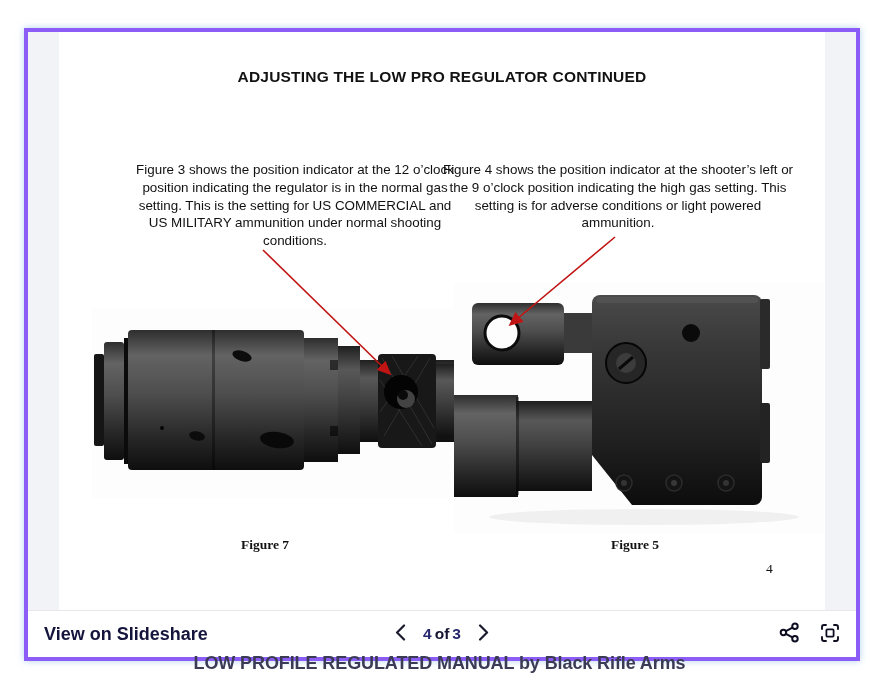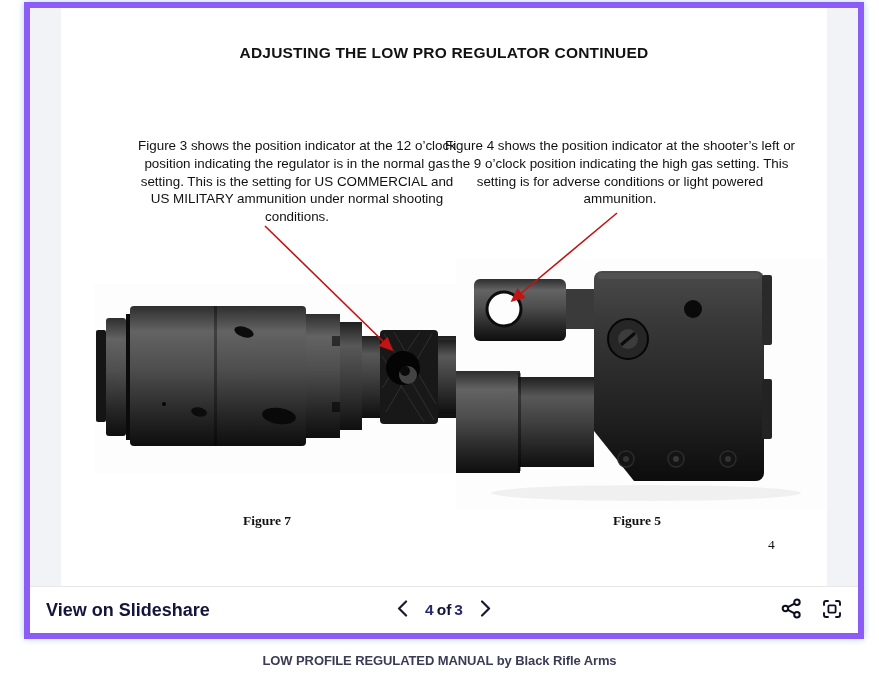--- a/index.html
+++ b/index.html
@@ -1,22 +1,22 @@
 <!DOCTYPE html>
 <html><head>
 <meta charset="utf-8">
 <style>
   html,body{margin:0;padding:0;}
   body{
     width:879px;height:685px;position:relative;background:#ffffff;
     font-family:"Liberation Sans",sans-serif;overflow:hidden;
   }
   .embed{
-    position:absolute;left:24px;top:2px;width:828px;height:625px;
-    border:6px solid #8b5cf6;background:#8b5cf6;
+    position:absolute;left:24px;top:28px;width:828px;height:625px;
+    border:4px solid #8b5cf6;background:#8b5cf6;
     box-shadow:0 0 7px rgba(116,175,227,.55);
     box-sizing:content-box;
   }
   .viewer{position:relative;width:828px;height:578px;background:#f1f3f7;}
   .slide{position:absolute;left:31px;top:0;width:766px;height:578px;background:#ffffff;}
   .slide-title{
     position:absolute;top:36px;left:0;width:100%;text-align:center;
     font-size:15.5px;font-weight:bold;color:#121212;letter-spacing:.2px;margin:0;
   }
   .cap{
@@ -55,21 +55,21 @@
   .pager-text{display:flex;align-items:baseline;gap:3px;font-size:15.5px;font-weight:bold;}
   .pager-num{color:#27276e;}
   .pager-sep{color:#141430;}
   .actions{
     position:absolute;right:14px;top:0;height:100%;
     display:flex;align-items:center;gap:16px;
   }
   .icon-btn{background:none;border:none;padding:2px;cursor:pointer;display:flex;align-items:center;}
   .caption{
     position:absolute;top:653px;left:0;width:100%;text-align:center;
-    font-size:13px;font-weight:bold;color:#3b3b55;letter-spacing:-.1px;
+    font-size:18px;font-weight:bold;color:#3b3b55;letter-spacing:-.1px;
   }
   .caption a{color:#3b3b55;text-decoration:none;cursor:pointer;}
   .caption .by{font-weight:bold;}
 </style>
 </head>
 <body>
 
 <div class="embed">
   <div class="viewer">
     <div class="slide">

